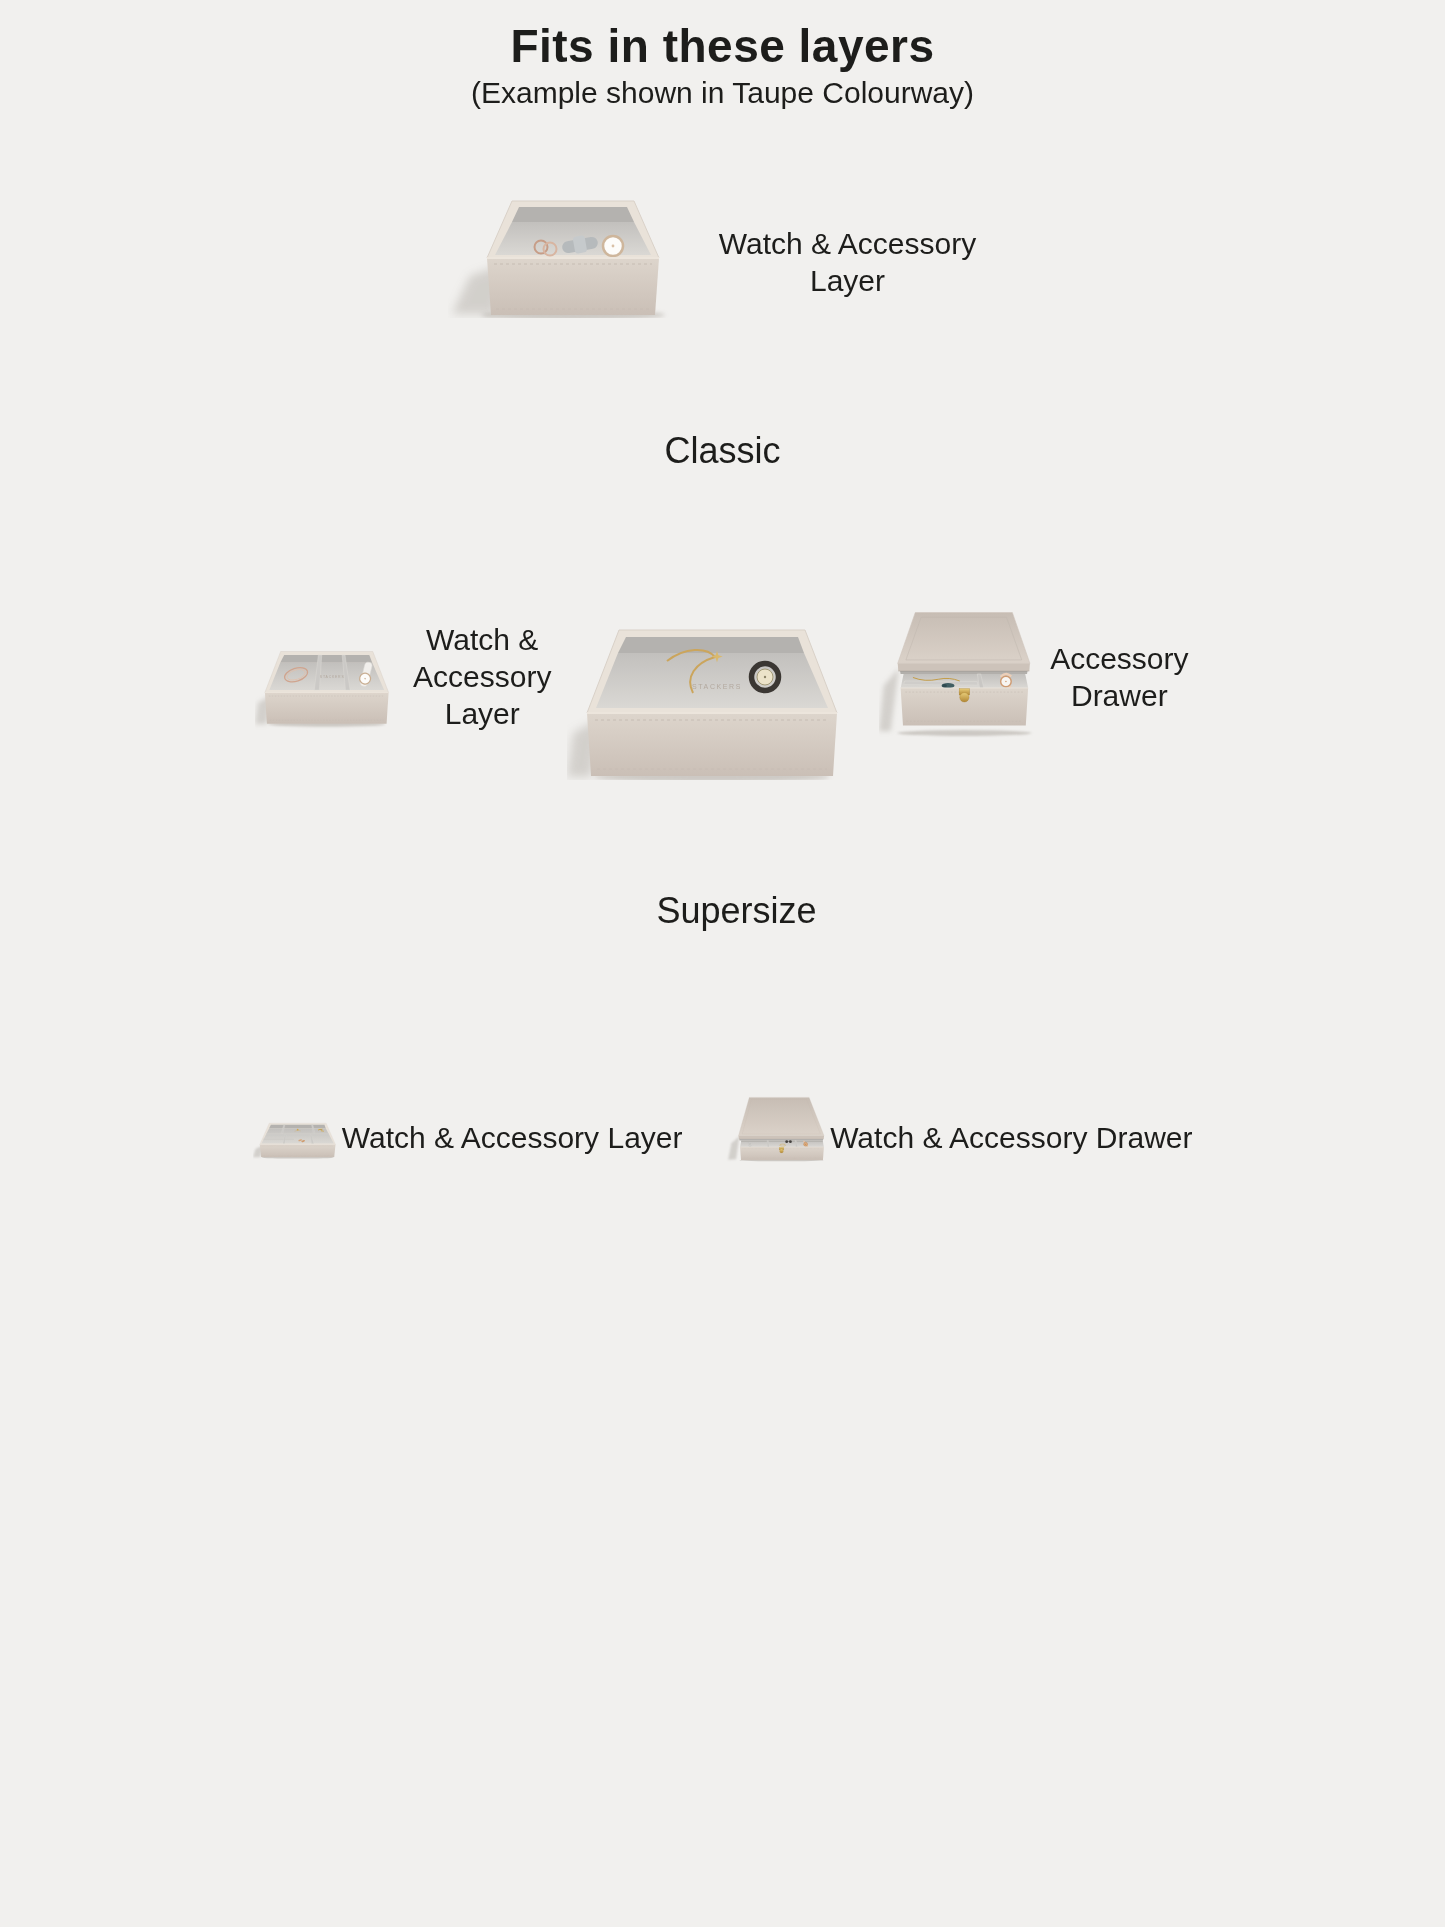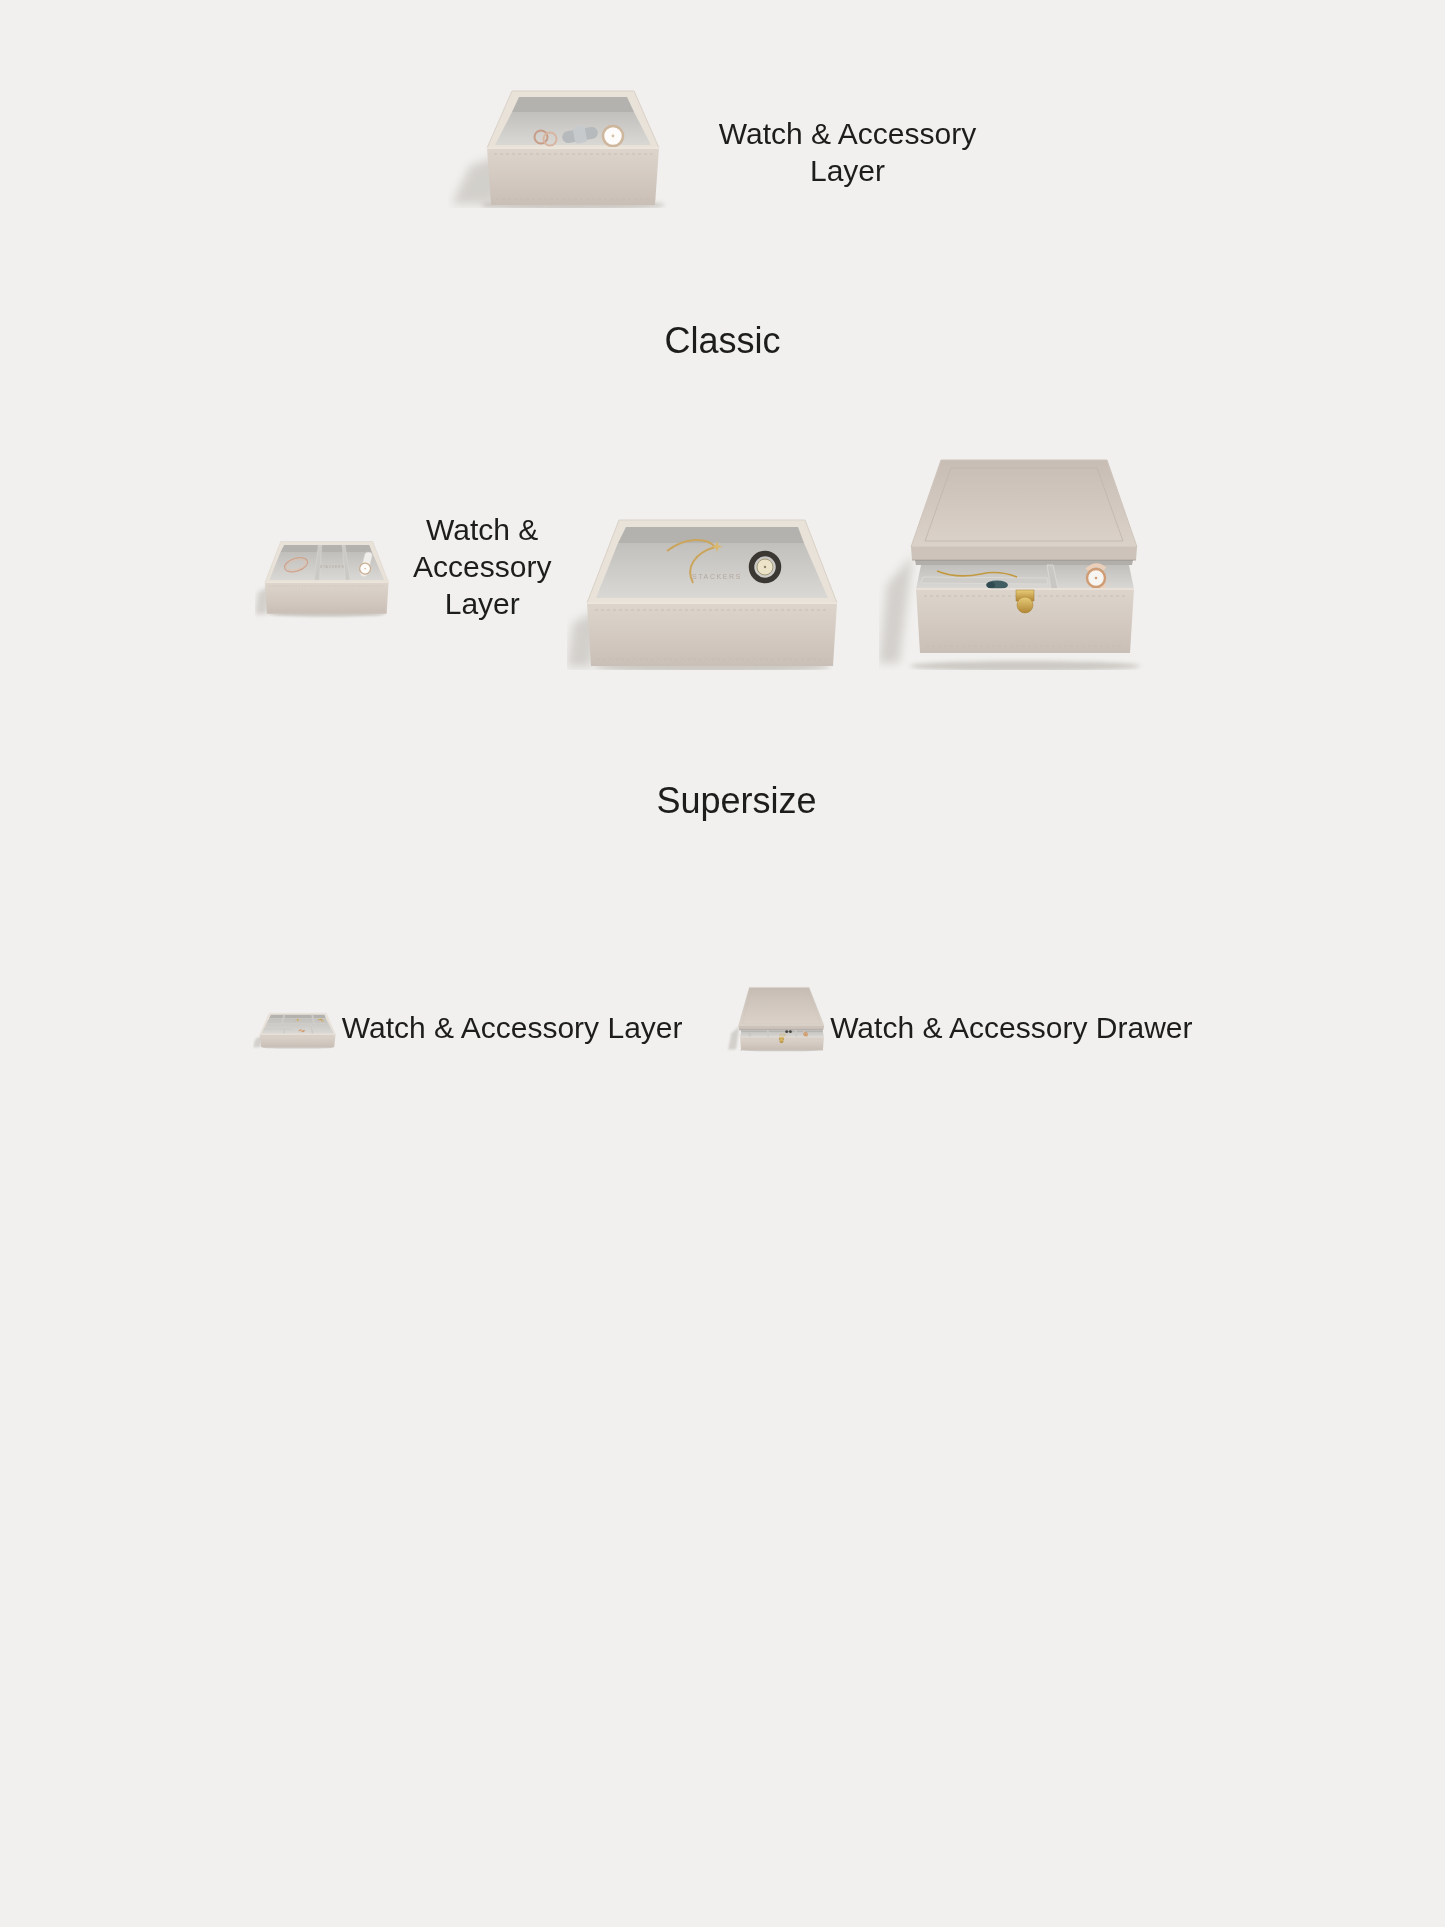--- a/index.html
+++ b/index.html
@@ -58,20 +58,24 @@
         <feGaussianBlur stdDeviation="2"></feGaussianBlur>
       </filter>
     <filter id="blurL" x="-60%" y="-60%" width="220%" height="220%">
         <feGaussianBlur stdDeviation="5"></feGaussianBlur>
       </filter>
   </defs>
 </svg>
 
 <div class="page">
 
+  <header>
+    <h1 class="title">Fits in these layers</h1>
+    <div class="subtitle">(Example shown in Taupe Colourway)</div>
+  </header>
 
   <section id="section-mini">
     <div class="product-row">
       <figure>
         <svg width="250" height="120" viewBox="0 0 250 120">
           <path d="M62,64 L46,116 L4,116 L22,78 Z" fill="#9b958d" opacity="0.35" filter="url(#blurL)"></path>
           <ellipse cx="125" cy="117" rx="92" ry="5" fill="#a8a29a" opacity="0.5" filter="url(#blurS)"></ellipse>
           <polygon points="64,3 186,3 211,60 39,60" fill="#e9e2d9" stroke="#d9d1c8" stroke-width="1"></polygon>
           <polygon points="71,9 179,9 186,24 64,24" fill="#b4b2af"></polygon>
           <polygon points="64,24 186,24 203,57 47,57" fill="url(#gFloor)"></polygon>
@@ -173,20 +177,21 @@
             <circle cx="217" cy="123" r="1.3" fill="#cf9c73"></circle>
           </g>
           <polygon points="37,134 255,134 251,198 41,198" fill="url(#gTaupe)"></polygon>
           <path d="M37,134 L255,134" stroke="#ece5dc" stroke-width="1.5"></path>
           <path d="M45,141 L247,141 M47,191 L245,191" stroke="#c6bcb3" stroke-width="1" stroke-dasharray="3,3" fill="none"></path>
           <g>
             <rect x="137" y="135" width="18" height="11" fill="url(#gGold)" stroke="#a57d2e" stroke-width="0.5"></rect>
             <circle cx="146" cy="150" r="8" fill="url(#gGold)" stroke="#a57d2e" stroke-width="0.5"></circle>
           </g>
         </svg>
+        <figcaption class="caption cap-narrow">Accessory Drawer</figcaption>
       </figure>
 
     </div>
   </section>
 
   <section id="section-supersize">
     <h2 class="size-heading">Supersize</h2>
     <div class="product-row">
 
       <figure class="fig-super-left">

